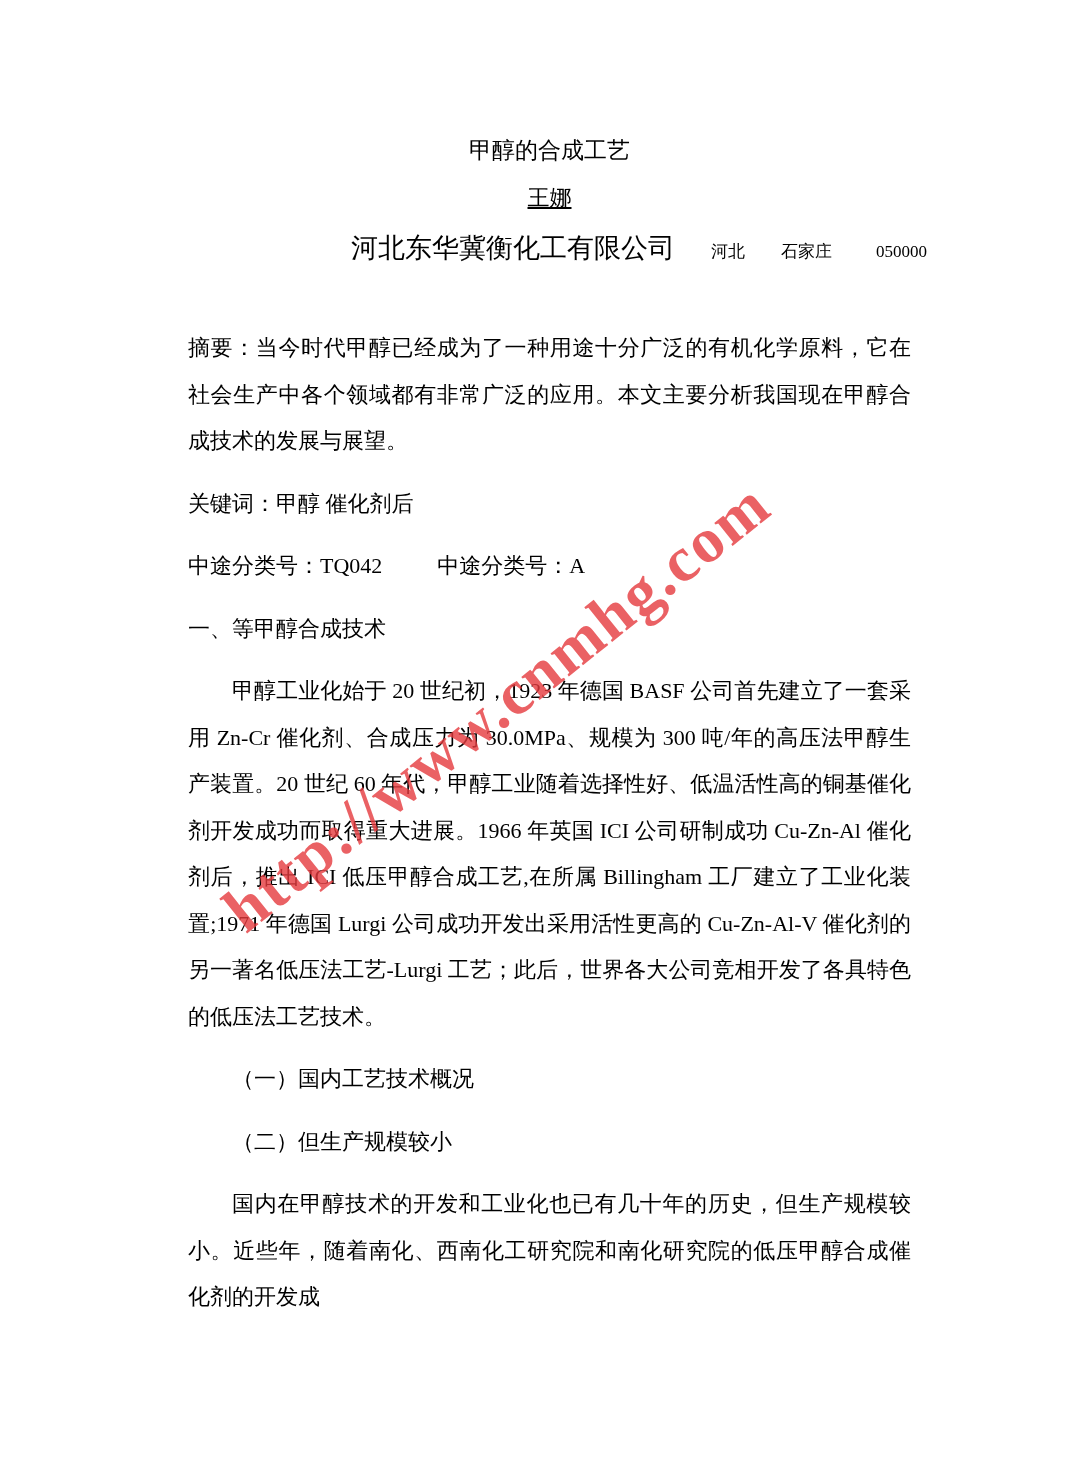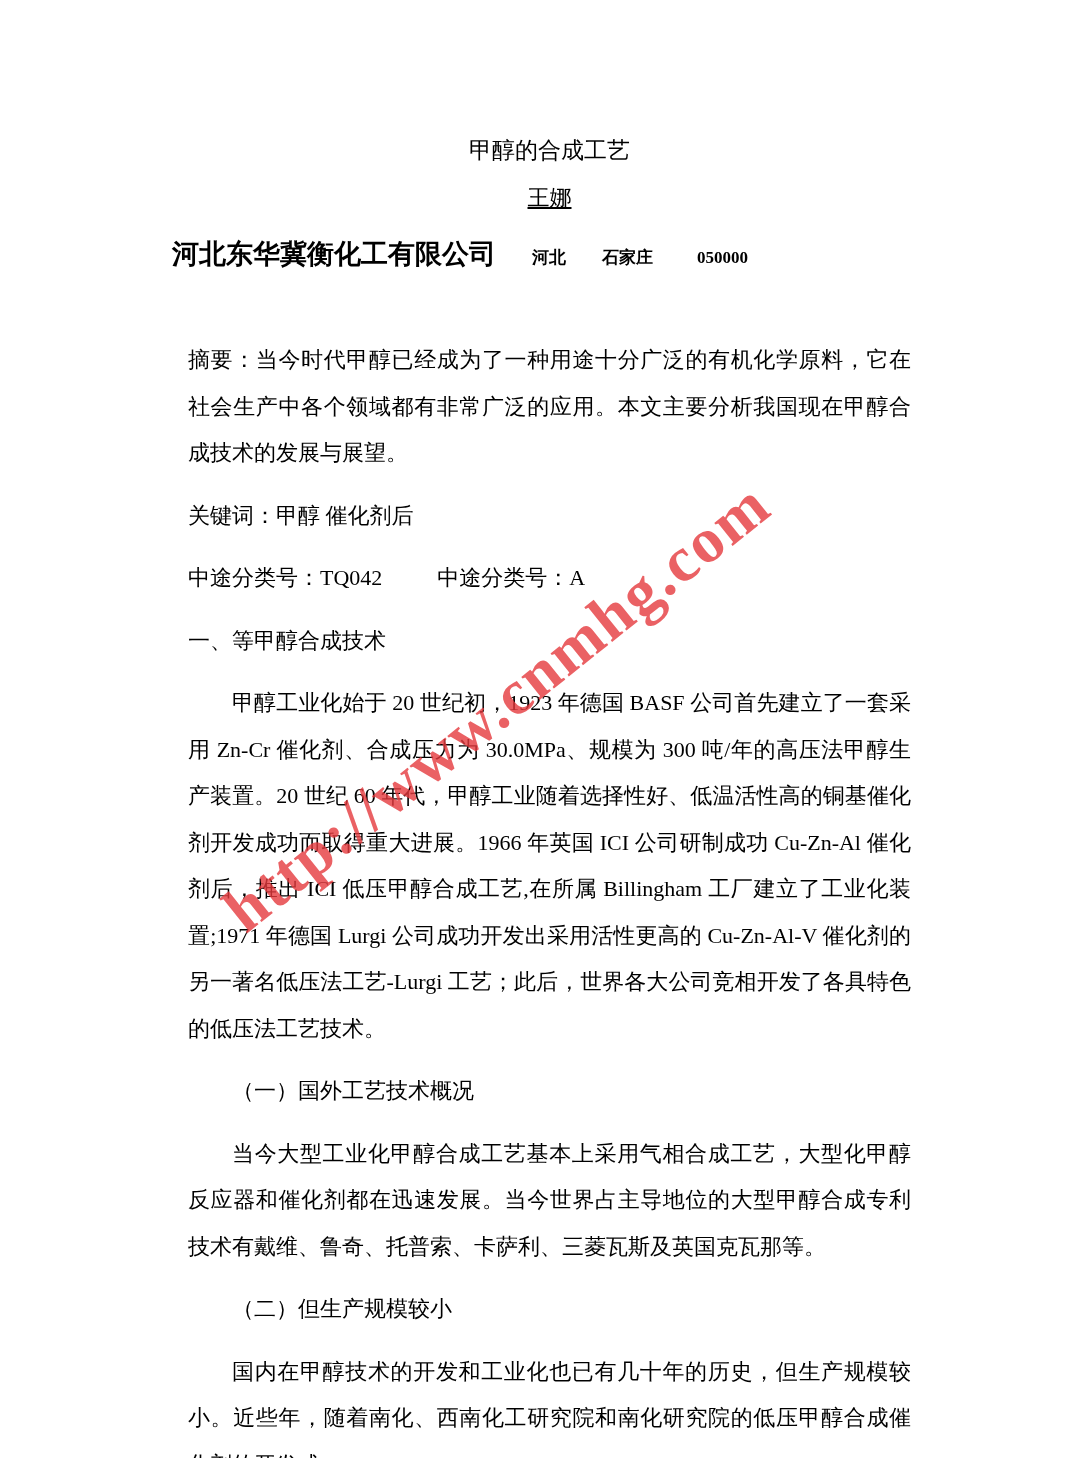--- a/index.html
+++ b/index.html
@@ -29,24 +29,23 @@
     text-align: center;
     line-height: 46.5px;
   }
   .author {
     font-size: 22px;
     text-align: center;
     line-height: 46.5px;
     text-decoration: underline;
   }
   .affiliation {
-    text-align: left;
-    line-height: 67px;
+    text-align: right;
+    line-height: 54px;
     white-space: nowrap;
-    font-weight: bold;
   }
   .affiliation .company {
     font-size: 27px;
   }
   .affiliation .aff-item {
     font-size: 17px;
     margin-left: 32px;
   }
   .affiliation .aff-item.postcode {
     margin-left: 40px;
@@ -101,23 +100,22 @@
 
     <p class="para meta-line">
       <span>中途分类号：TQ042</span><span class="doc-code">中途分类号：A</span>
     </p>
 
 
     <p class="para">一、等甲醇合成技术</p>
 
     <p class="para indent">甲醇工业化始于 20 世纪初，1923 年德国 BASF 公司首先建立了一套采用 Zn-Cr 催化剂、合成压力为 30.0MPa、规模为 300 吨/年的高压法甲醇生产装置。20 世纪 60 年代，甲醇工业随着选择性好、低温活性高的铜基催化剂开发成功而取得重大进展。1966 年英国 ICI 公司研制成功 Cu-Zn-Al 催化剂后，推出 ICI 低压甲醇合成工艺,在所属 Billingham 工厂建立了工业化装置;1971 年德国 Lurgi 公司成功开发出采用活性更高的 Cu-Zn-Al-V 催化剂的另一著名低压法工艺-Lurgi 工艺；此后，世界各大公司竞相开发了各具特色的低压法工艺技术。</p>
 
-    <p class="para indent">（一）国外工艺技术概况</p>
+    <p class="para indent">（一）国内工艺技术概况</p>
 
-    <p class="para indent">当今大型工业化甲醇合成工艺基本上采用气相合成工艺，大型化甲醇反应器和催化剂都在迅速发展。当今世界占主导地位的大型甲醇合成专利技术有戴维、鲁奇、托普索、卡萨利、三菱瓦斯及英国克瓦那等。</p>
 
     <p class="para indent">（二）但生产规模较小</p>
 
     <p class="para indent">国内在甲醇技术的开发和工业化也已有几十年的历史，但生产规模较小。近些年，随着南化、西南化工研究院和南化研究院的低压甲醇合成催化剂的开发成</p>
 
   </div>
 
   <div class="watermark" style="color: rgb(230, 58, 62);">http://www.cnmhg.com</div>
 
 </div>

